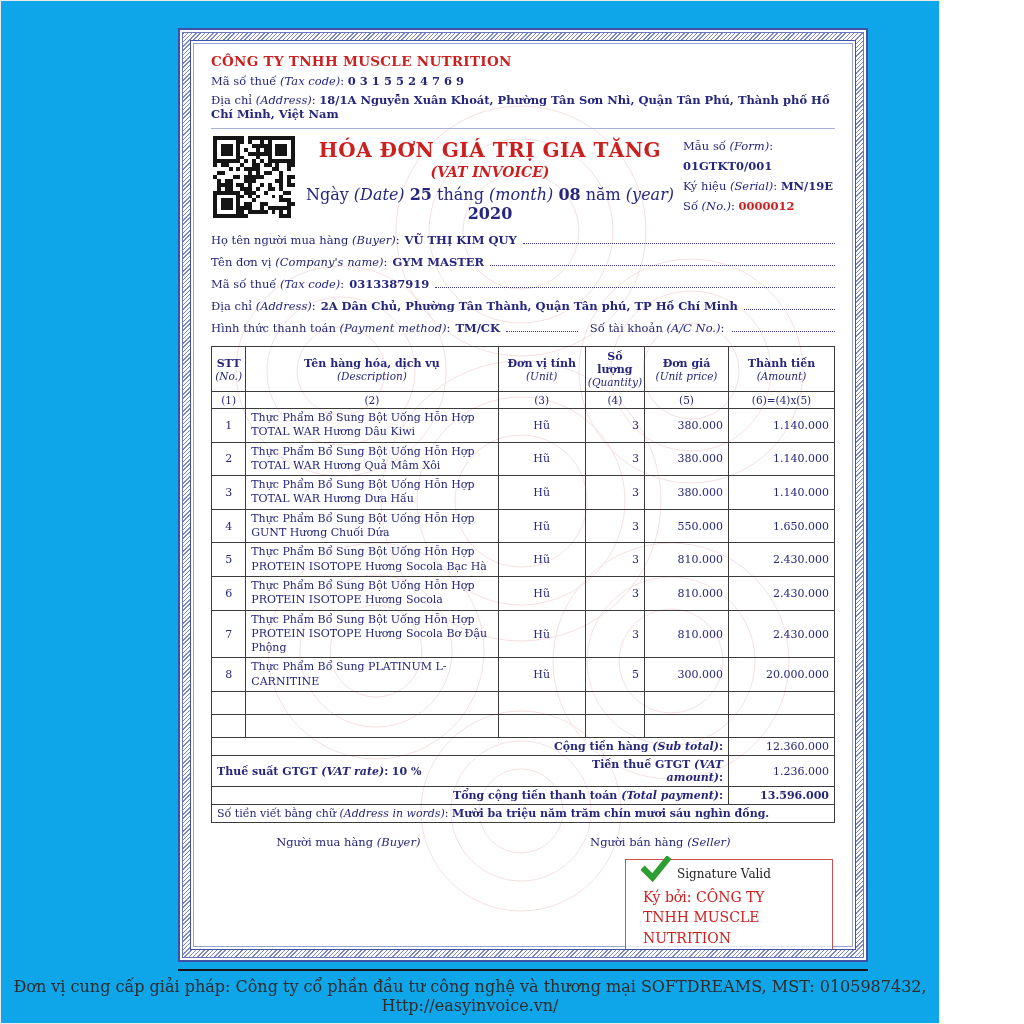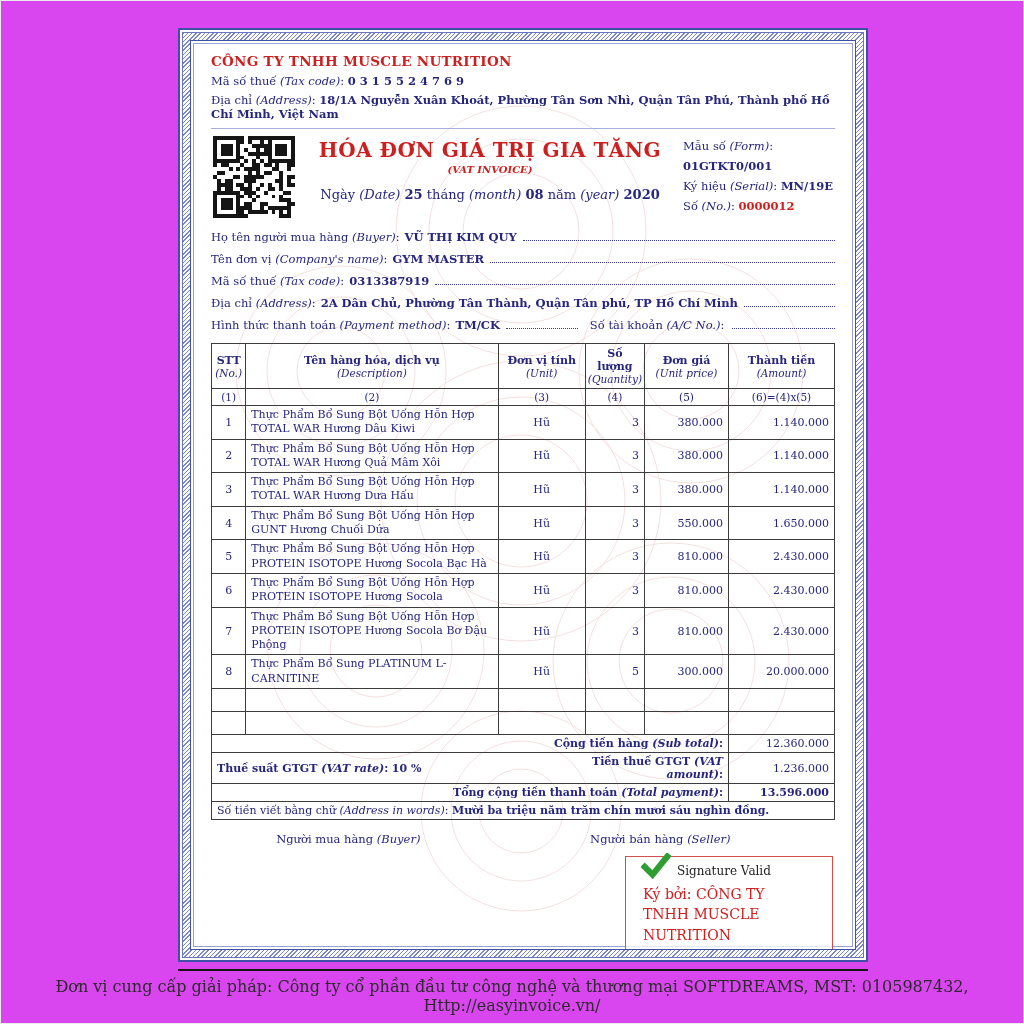--- a/index.html
+++ b/index.html
@@ -1,17 +1,17 @@
 <!DOCTYPE html>
 <html><head>
 <meta charset="utf-8">
 <style>
   html,body { margin:0; padding:0; background:#ffffff; }
   .page {
-    position:relative; width:1024px; height:1024px; background:#d946ef;
+    position:relative; width:940px; height:1024px; background:#0ea5e9;
     font-family:"DejaVu Serif","Liberation Serif",serif; color:#26267d;
     box-shadow: inset 0 0 0 1px #e9e9e9; overflow:hidden;
   }
   
   .doc { position:absolute; left:178px; top:28px; width:690px; height:934px;
     box-sizing:border-box; border:2px solid #3f51a5; padding:2px; background:#fff; }
   .band { width:100%; height:100%; box-sizing:border-box; padding:7px;
     border:1px solid #6a77c0;
     background:repeating-linear-gradient(135deg,#7executed483c4 0 1px, rgba(255,255,255,0) 1px 3px);
     background:repeating-linear-gradient(135deg,#7b87c9 0 1px, rgba(255,255,255,0) 1px 3px); }
@@ -32,22 +32,22 @@
   .sep { border-top:1px solid #a7b0da; margin:7px 0 5px; }
 
   
   .title-row { display:flex; align-items:flex-start; margin-top:4px; }
   .qr { width:86px; height:86px; background:#fff; padding:2px; box-sizing:border-box;
     display:grid; grid-template-columns:repeat(21,1fr); grid-template-rows:repeat(21,1fr); flex:0 0 auto; }
   .qr div { background:transparent; }
   .qr .m { background:#151515; }
   .title-center { flex:1; text-align:center; padding-top:4px; }
   .main-title { color:#cc1f1f; font-weight:bold; font-size:20px; letter-spacing:.5px; }
-  .sub-title  { color:#cc1f1f; font-weight:bold; font-style:italic; font-size:10px; margin-top:2px; }
-  .date-line { margin-top:12px; font-size:13px; }
+  .sub-title  { color:#cc1f1f; font-weight:bold; font-style:italic; font-size:14px; margin-top:2px; }
+  .date-line { margin-top:5px; font-size:16px; }
   .meta { flex:0 0 152px; font-size:11.5px; line-height:1.75; padding-top:2px; text-align:left; }
   .meta .val { font-weight:bold; }
 
   
   .buyer { margin-top:10px; }
   .brow { display:flex; align-items:baseline; margin-top:8px; white-space:nowrap; }
   .brow .lbl { margin-right:5px; }
   .brow .val { font-weight:bold; margin-right:3px; }
   .dots { flex:1; border-bottom:1.5px dotted #3a3a96; height:0.85em; margin-left:3px; min-width:12px; }
   .dots.short { flex:0.7; }

